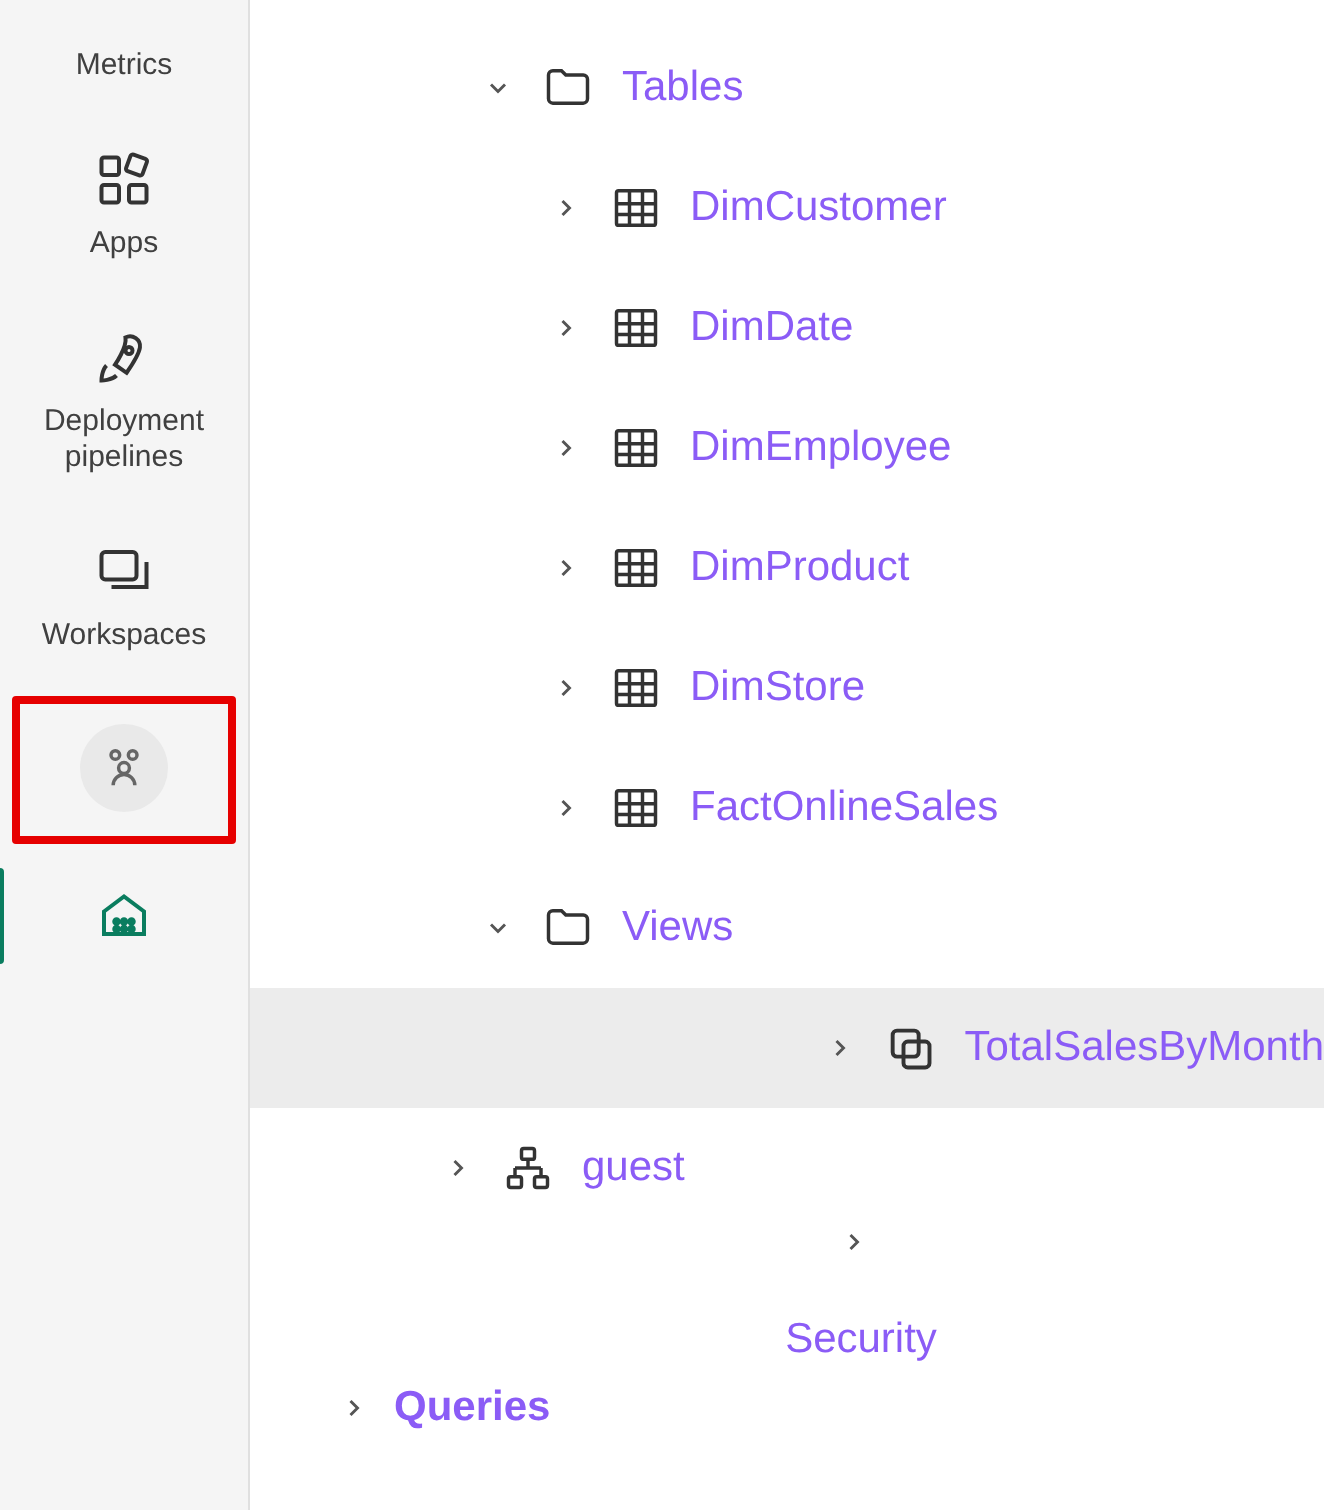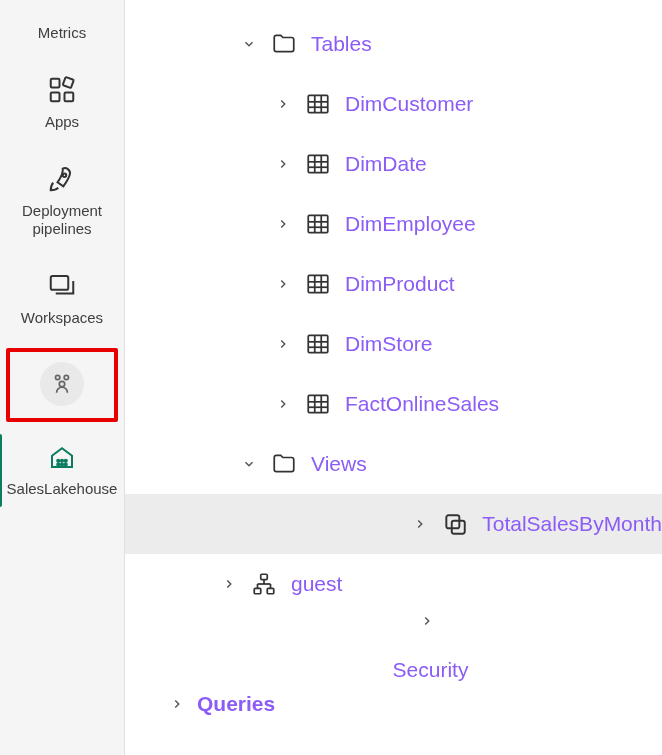--- a/index.html
+++ b/index.html
@@ -173,21 +173,20 @@
       <svg viewBox="0 0 24 24" width="30" height="30" fill="none" stroke="#0a7d5f" stroke-width="1.6">
         <path d="M4 11l8-6 8 6v9H4v-9z"></path>
         <circle cx="9" cy="15" r="0.9" fill="#0a7d5f"></circle>
         <circle cx="12" cy="15" r="0.9" fill="#0a7d5f"></circle>
         <circle cx="15" cy="15" r="0.9" fill="#0a7d5f"></circle>
         <circle cx="9" cy="18" r="0.9" fill="#0a7d5f"></circle>
         <circle cx="12" cy="18" r="0.9" fill="#0a7d5f"></circle>
         <circle cx="15" cy="18" r="0.9" fill="#0a7d5f"></circle>
       </svg>
     </span>
-    <span class="label">SalesLakehouse</span>
   </div>
 
 </div>
 
 <div class="main">
 
   <div class="tree-row indent-1">
     <span class="chev">
       <svg width="14" height="14" viewBox="0 0 24 24" fill="none" stroke="#555" stroke-width="2.5">
           <polyline points="6 9 12 15 18 9"></polyline>

